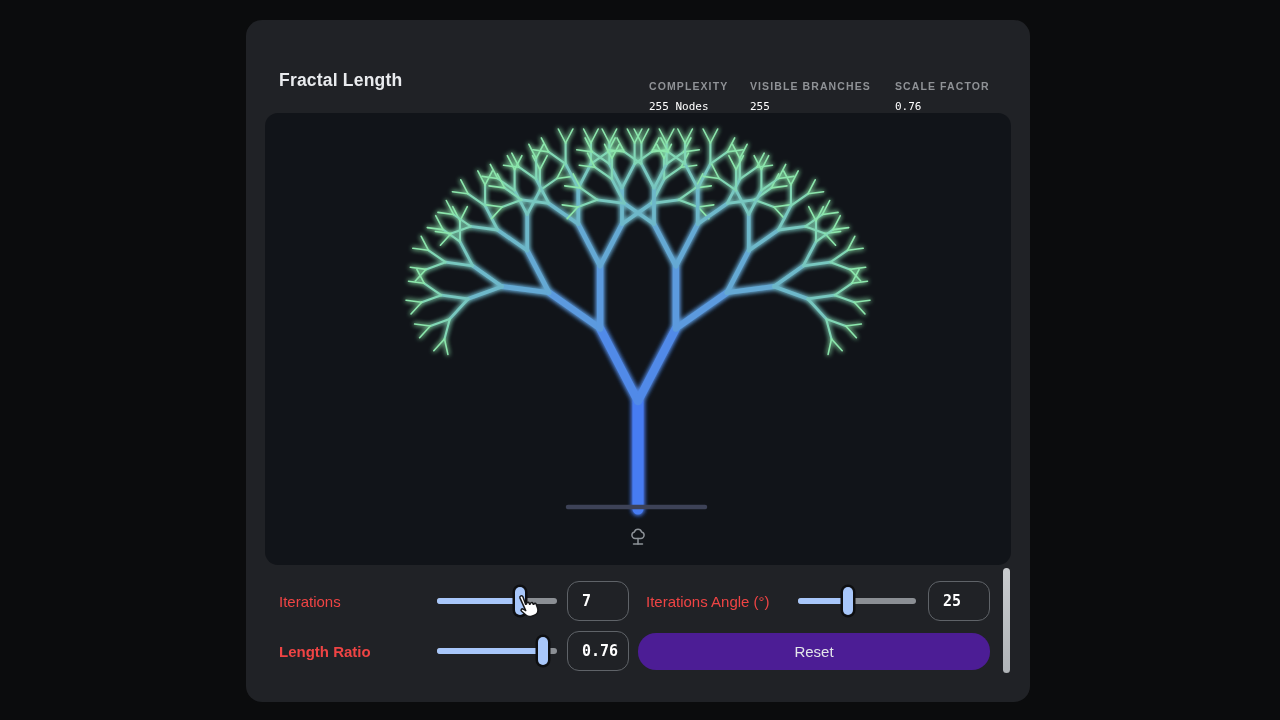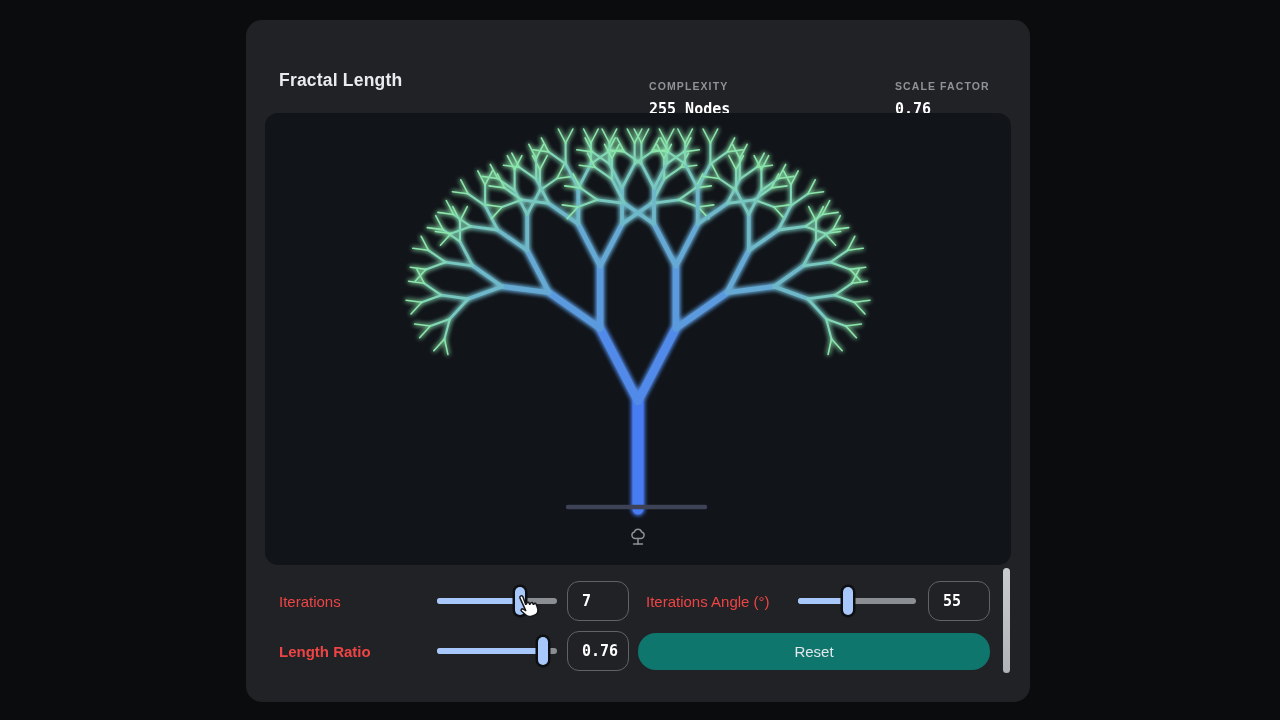--- a/index.html
+++ b/index.html
@@ -7,59 +7,63 @@
               font-family:"Liberation Sans", sans-serif; }
   .panel { position:absolute; left:246px; top:20px; width:784px; height:682px;
            background:#202226; border-radius:16px; }
 
   
   .page-title { position:absolute; left:33px; top:50px; font-size:17.5px; font-weight:600;
                 color:#e9ebee; letter-spacing:.2px; }
   .stat { position:absolute; top:24px;margin-top:36px; }
   .stat .lbl { font-size:10.5px; letter-spacing:1.1px; color:#8f9296; font-weight:600;
                text-transform:uppercase; white-space:nowrap; }
-  .stat .val { margin-top:8px; font-family:"DejaVu Sans Mono", monospace; font-size:15px;
-               font-weight:bold; color:#ffffff; white-space:nowrap; }
+  .stat .val { margin-top:8px; font-family:"DejaVu Sans Mono", monospace; font-size:11px;
+               font-weight:normal; color:#ffffff; white-space:nowrap; }
   .stat-0 { left:403px; } .stat-1 { left:504px; } .stat-2 { left:649px; }
 
   
   .fractal-canvas { position:absolute; left:19px; top:93px; width:746px; height:452px;
                     background:#111419; border-radius:13px; overflow:hidden; }
   .fractal-canvas svg { display:block; }
 
   
   .ctl-label { position:absolute; font-size:15px; color:#ef4444; white-space:nowrap; }
   .slider { position:absolute; height:6px; border-radius:3px; background:#8b8f94; }
   .slider .fill { position:absolute; left:0; top:0; height:6px; border-radius:3px; background:#a8c7fa; }
   .slider .thumb { position:absolute; top:-11px; width:10px; height:28px; border-radius:5px;
                    background:#a8c7fa; box-shadow:0 0 0 2.5px #0e0f11; }
   .valbox { position:absolute; width:62px; height:40px; border:1.3px solid #5f6368;
             border-radius:12px; background:transparent; color:#ffffff;
             font-family:"DejaVu Sans Mono", monospace; font-size:15px; font-weight:bold;
             line-height:38px; padding-left:14px; }
   .reset-btn { position:absolute; left:392px; top:613px; width:352px; height:37px;
-               border:none; border-radius:18px; background:#0f766e; color:#e3e6ea;
+               border:none; border-radius:18px; background:#4c1d95; color:#e3e6ea;
                font-size:15px; font-family:"Liberation Sans", sans-serif; text-align:center;
                line-height:37px; cursor:pointer; }
   .scrollbar-thumb { position:absolute; left:757px; top:548px; width:7px; height:105px;
                      border-radius:3.5px; background:linear-gradient(#c8cbce,#b0b4b8); }
 
   .cursor { position:absolute; left:514px; top:592px; width:30px; height:30px; z-index:50;
             pointer-events:none; }
 </style>
 </head>
 <body>
 
 <div class="panel">
 
   <div class="page-title">Fractal Length</div>
 
   <div class="stat stat-0">
     <div class="lbl">COMPLEXITY</div>
     <div class="val">255 Nodes</div>
+  </div>
+  <div class="stat stat-1">
+    <div class="lbl">VISIBLE BRANCHES</div>
+    <div class="val">255</div>
   </div>
   <div class="stat stat-2">
     <div class="lbl">SCALE FACTOR</div>
     <div class="val">0.76</div>
   </div>
 
   <div class="fractal-canvas">
     <svg id="tree-svg" width="746" height="452" viewBox="0 0 746 452">
       <defs>
         <filter id="glow" x="-30%" y="-30%" width="160%" height="160%">
@@ -342,21 +346,21 @@
     <div class="fill" style="width: 69%;"></div>
     <div class="thumb" style="left: calc(69% - 5px);"></div>
   </div>
   <div class="valbox" style="left:321px; top:561px;">7</div>
 
   <div class="ctl-label" style="left:400px; top:573px;">Iterations Angle (°)</div>
   <div class="slider" style="left:552px; top:578px; width:118px;">
     <div class="fill" style="width: 42%;"></div>
     <div class="thumb" style="left: calc(42% - 5px);"></div>
   </div>
-  <div class="valbox" style="left:682px; top:561px;">55</div>
+  <div class="valbox" style="left:682px; top:561px;">25</div>
 
   <div class="ctl-label" style="left:33px; top:623px;font-weight:bold;">Length Ratio</div>
   <div class="slider" style="left:191px; top:628px; width:120px;">
     <div class="fill" style="width: 88%;"></div>
     <div class="thumb" style="left: calc(88% - 5px);"></div>
   </div>
   <div class="valbox" style="left:321px; top:611px;">0.76</div>
 
   <button class="reset-btn">Reset</button>
 

